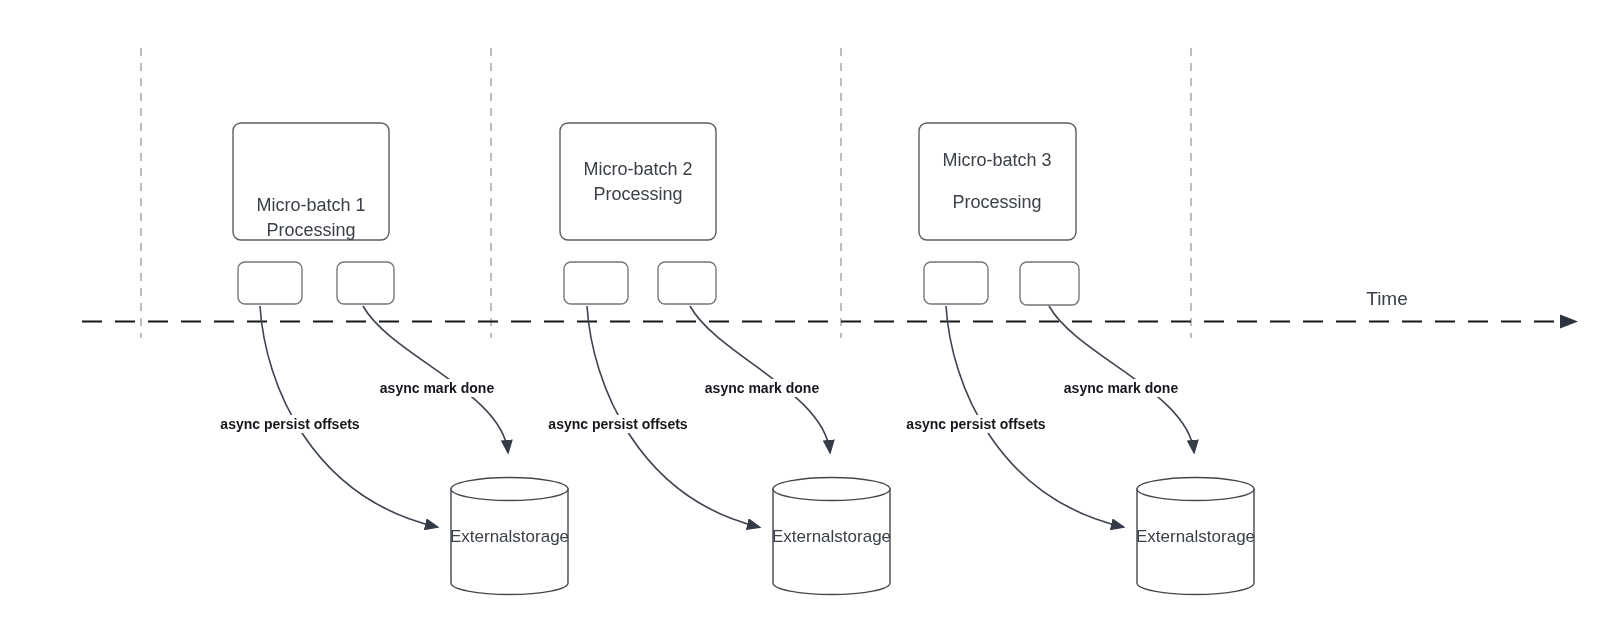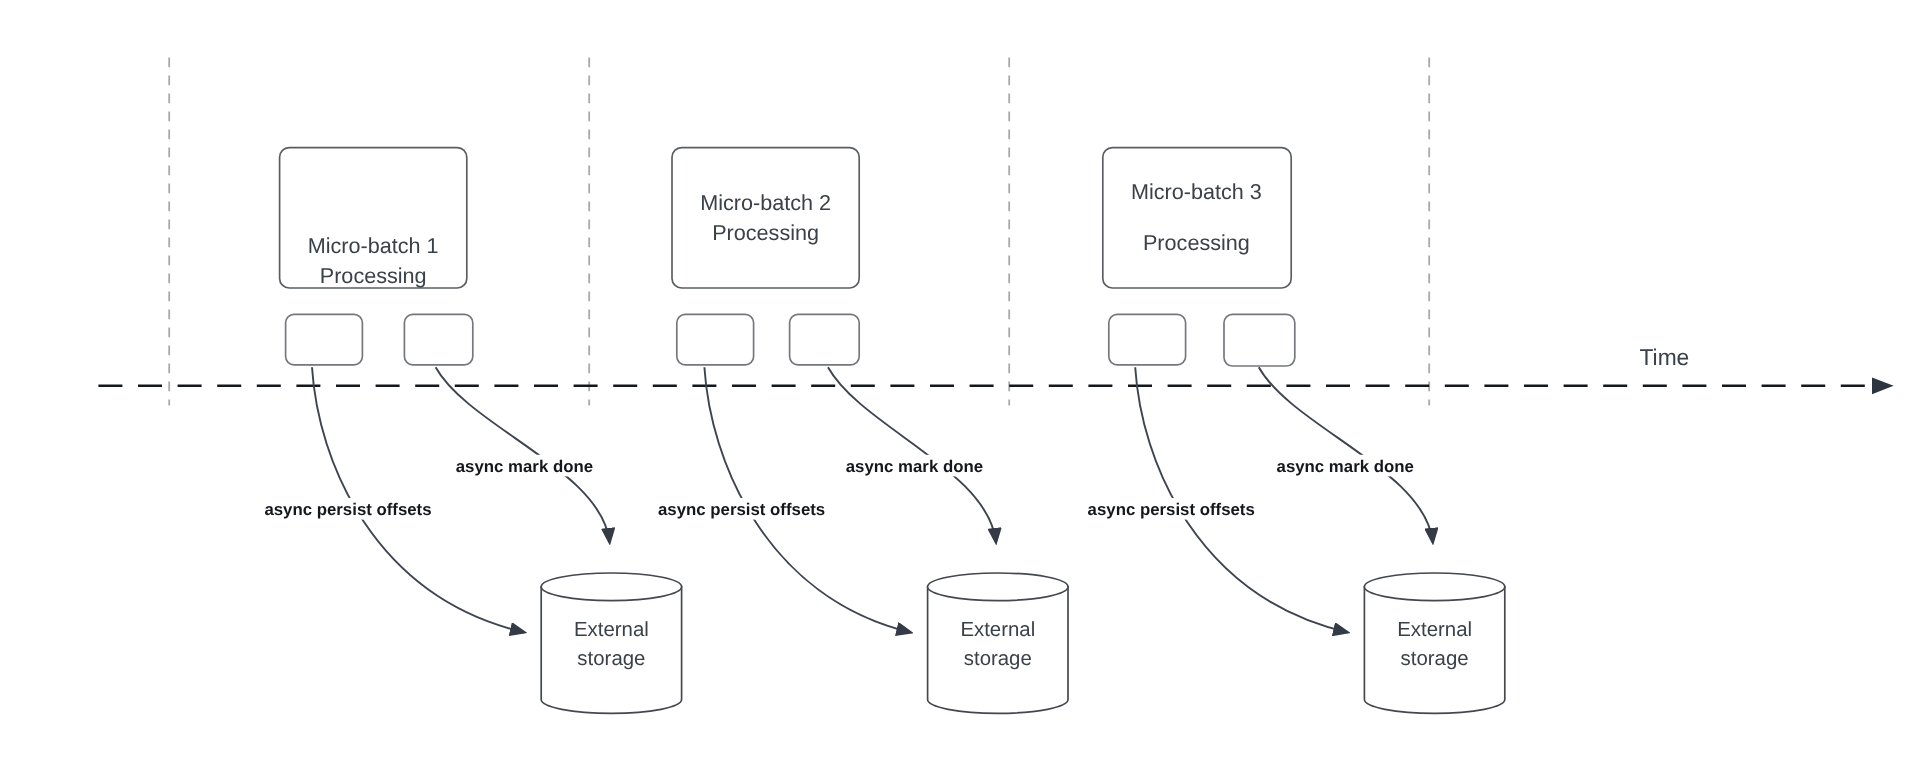--- a/index.html
+++ b/index.html
@@ -11,21 +11,21 @@
     overflow:hidden;
   }
   .canvas svg{position:absolute;left:0;top:0;}
   .overlay{position:absolute;z-index:2;}
   .batch-title{
     display:flex;flex-direction:column;align-items:center;justify-content:center;
     width:156px;height:117px;
     font-size:18px;line-height:25px;color:#3b4148;text-align:center;
   }
   .storage-label{
-    display:flex;flex-direction:column;align-items:center;justify-content:center;
+    display:flex;flex-direction:row;align-items:center;justify-content:center;
     width:117px;height:86px;
     font-size:17px;line-height:24px;color:#3b4148;text-align:center;
   }
   .edge-label{
     transform:translate(-50%,-50%);
     background:#ffffff;
     padding:1px 3px;
     font-size:14px;font-weight:700;color:#14171c;
     white-space:nowrap;
     text-align:right;

